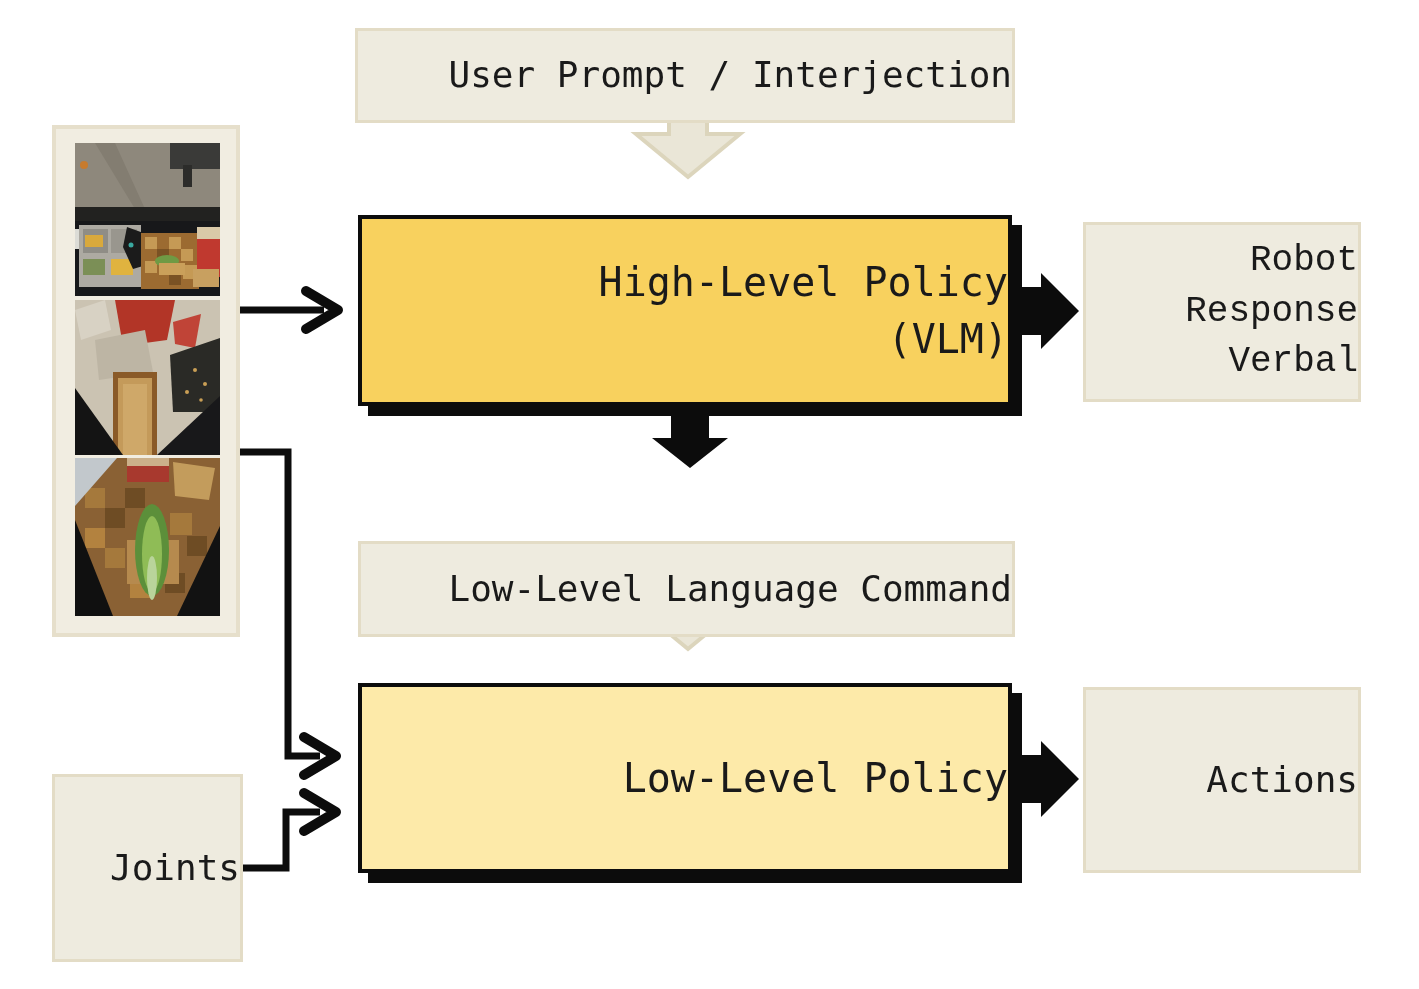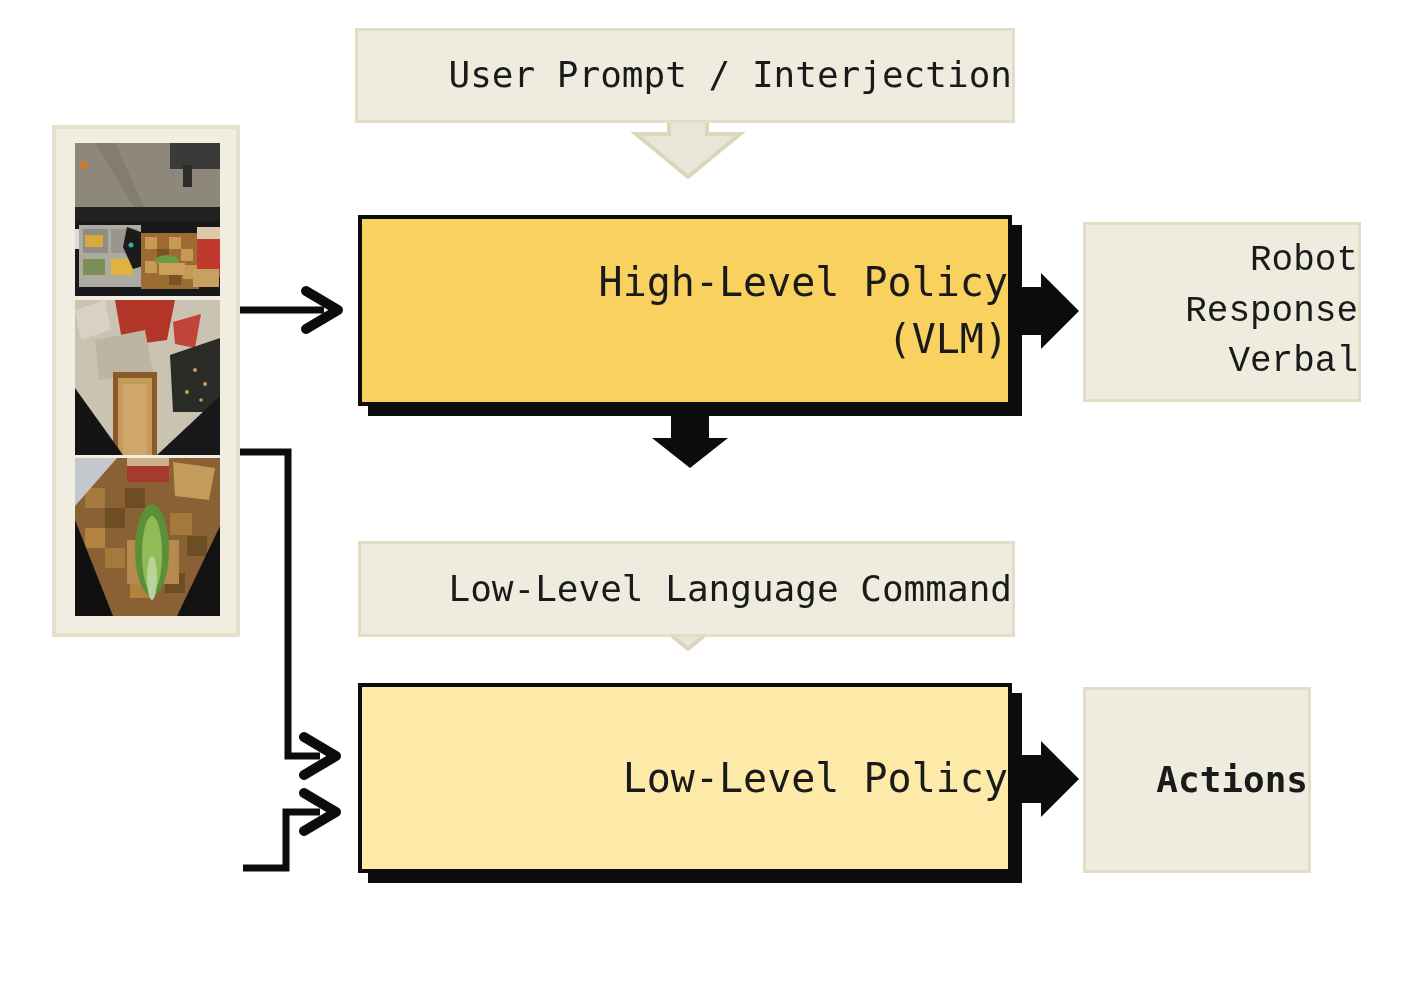--- a/index.html
+++ b/index.html
@@ -152,18 +152,21 @@
   </div>
 
   <div class="node gray label-md" style="left:358px; top:497px; width:657px; height:96px;margin-top:44px;">
     <span>Low-Level Language Command</span>
   </div>
 
   <div class="node policy pale-fill label-lg" style="left:358px; top:683px; width:654px; height:190px;">
     <span>Low-Level Policy</span>
   </div>
 
-  <div class="node gray label-md" style="left:1083px; top:687px; width:228px; height:186px;font-weight:bold;">
+  <div class="node gray label-md" style="left:1083px; top:687px; width:278px; height:186px;">
     <span>Actions</span>
   </div>
 
+  <div class="node gray label-md" style="left:52px; top:774px; width:191px; height:188px;">
+    <span>Joints</span>
+  </div>
 
 </div>
 
 </body></html>

